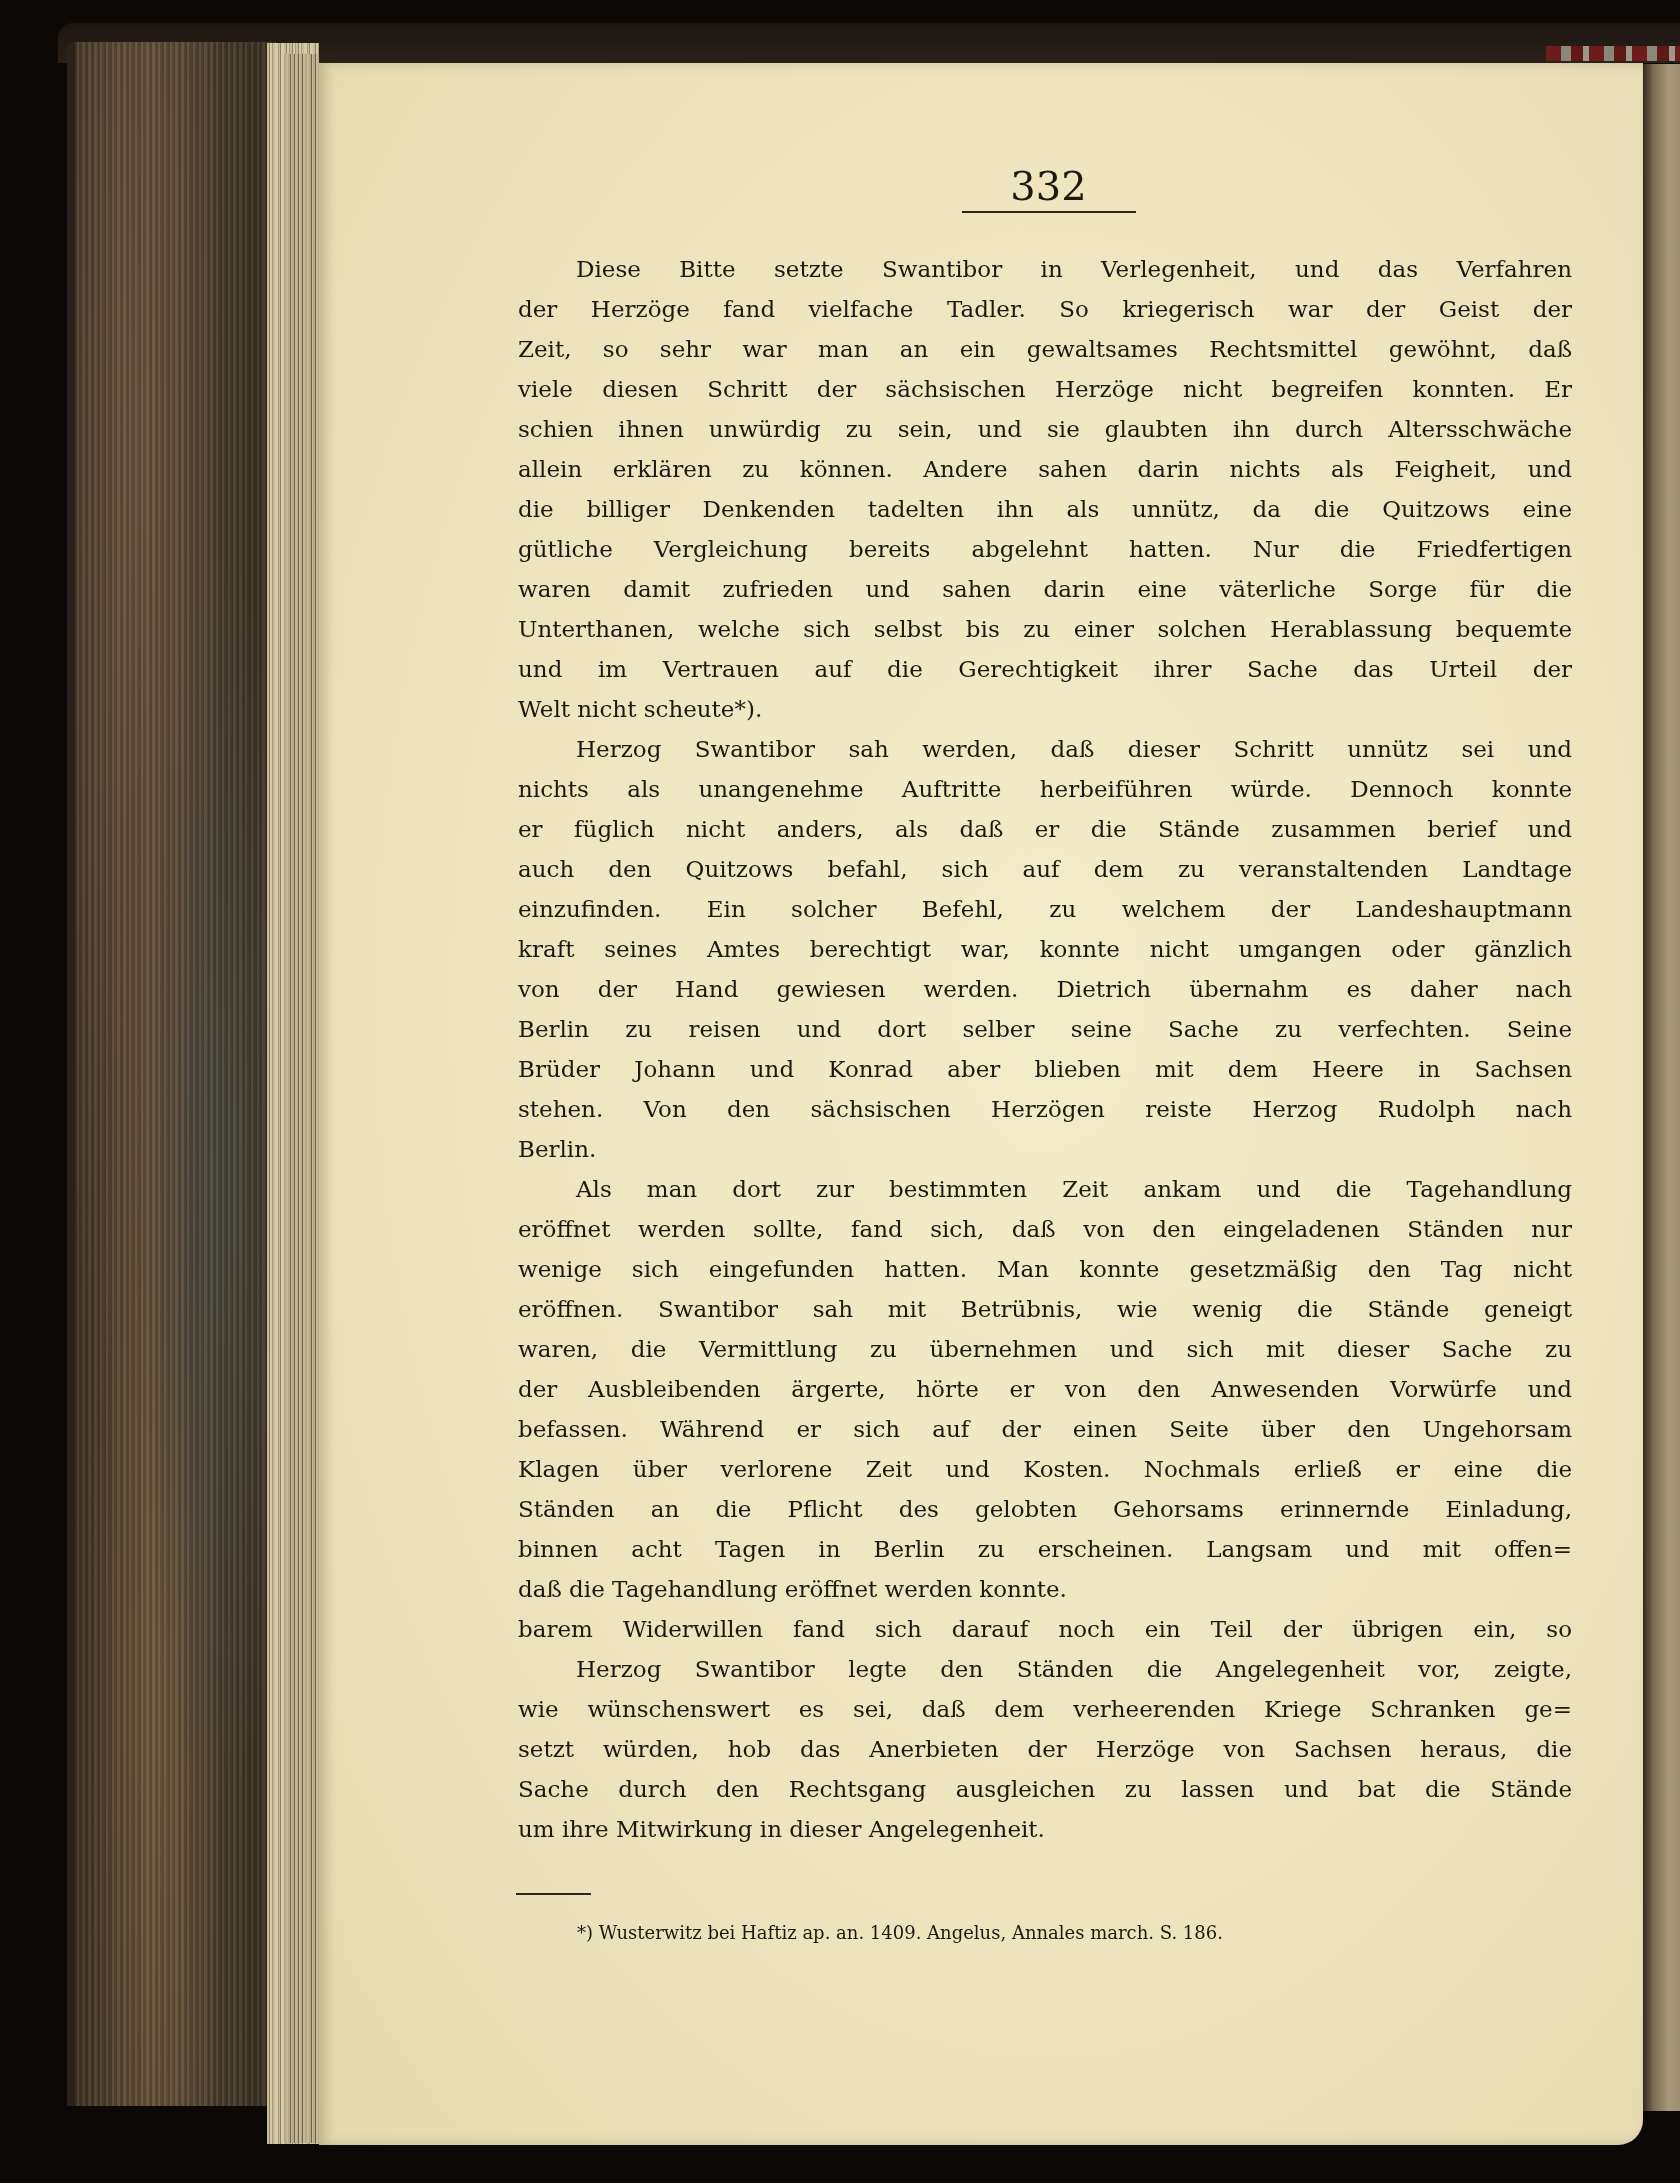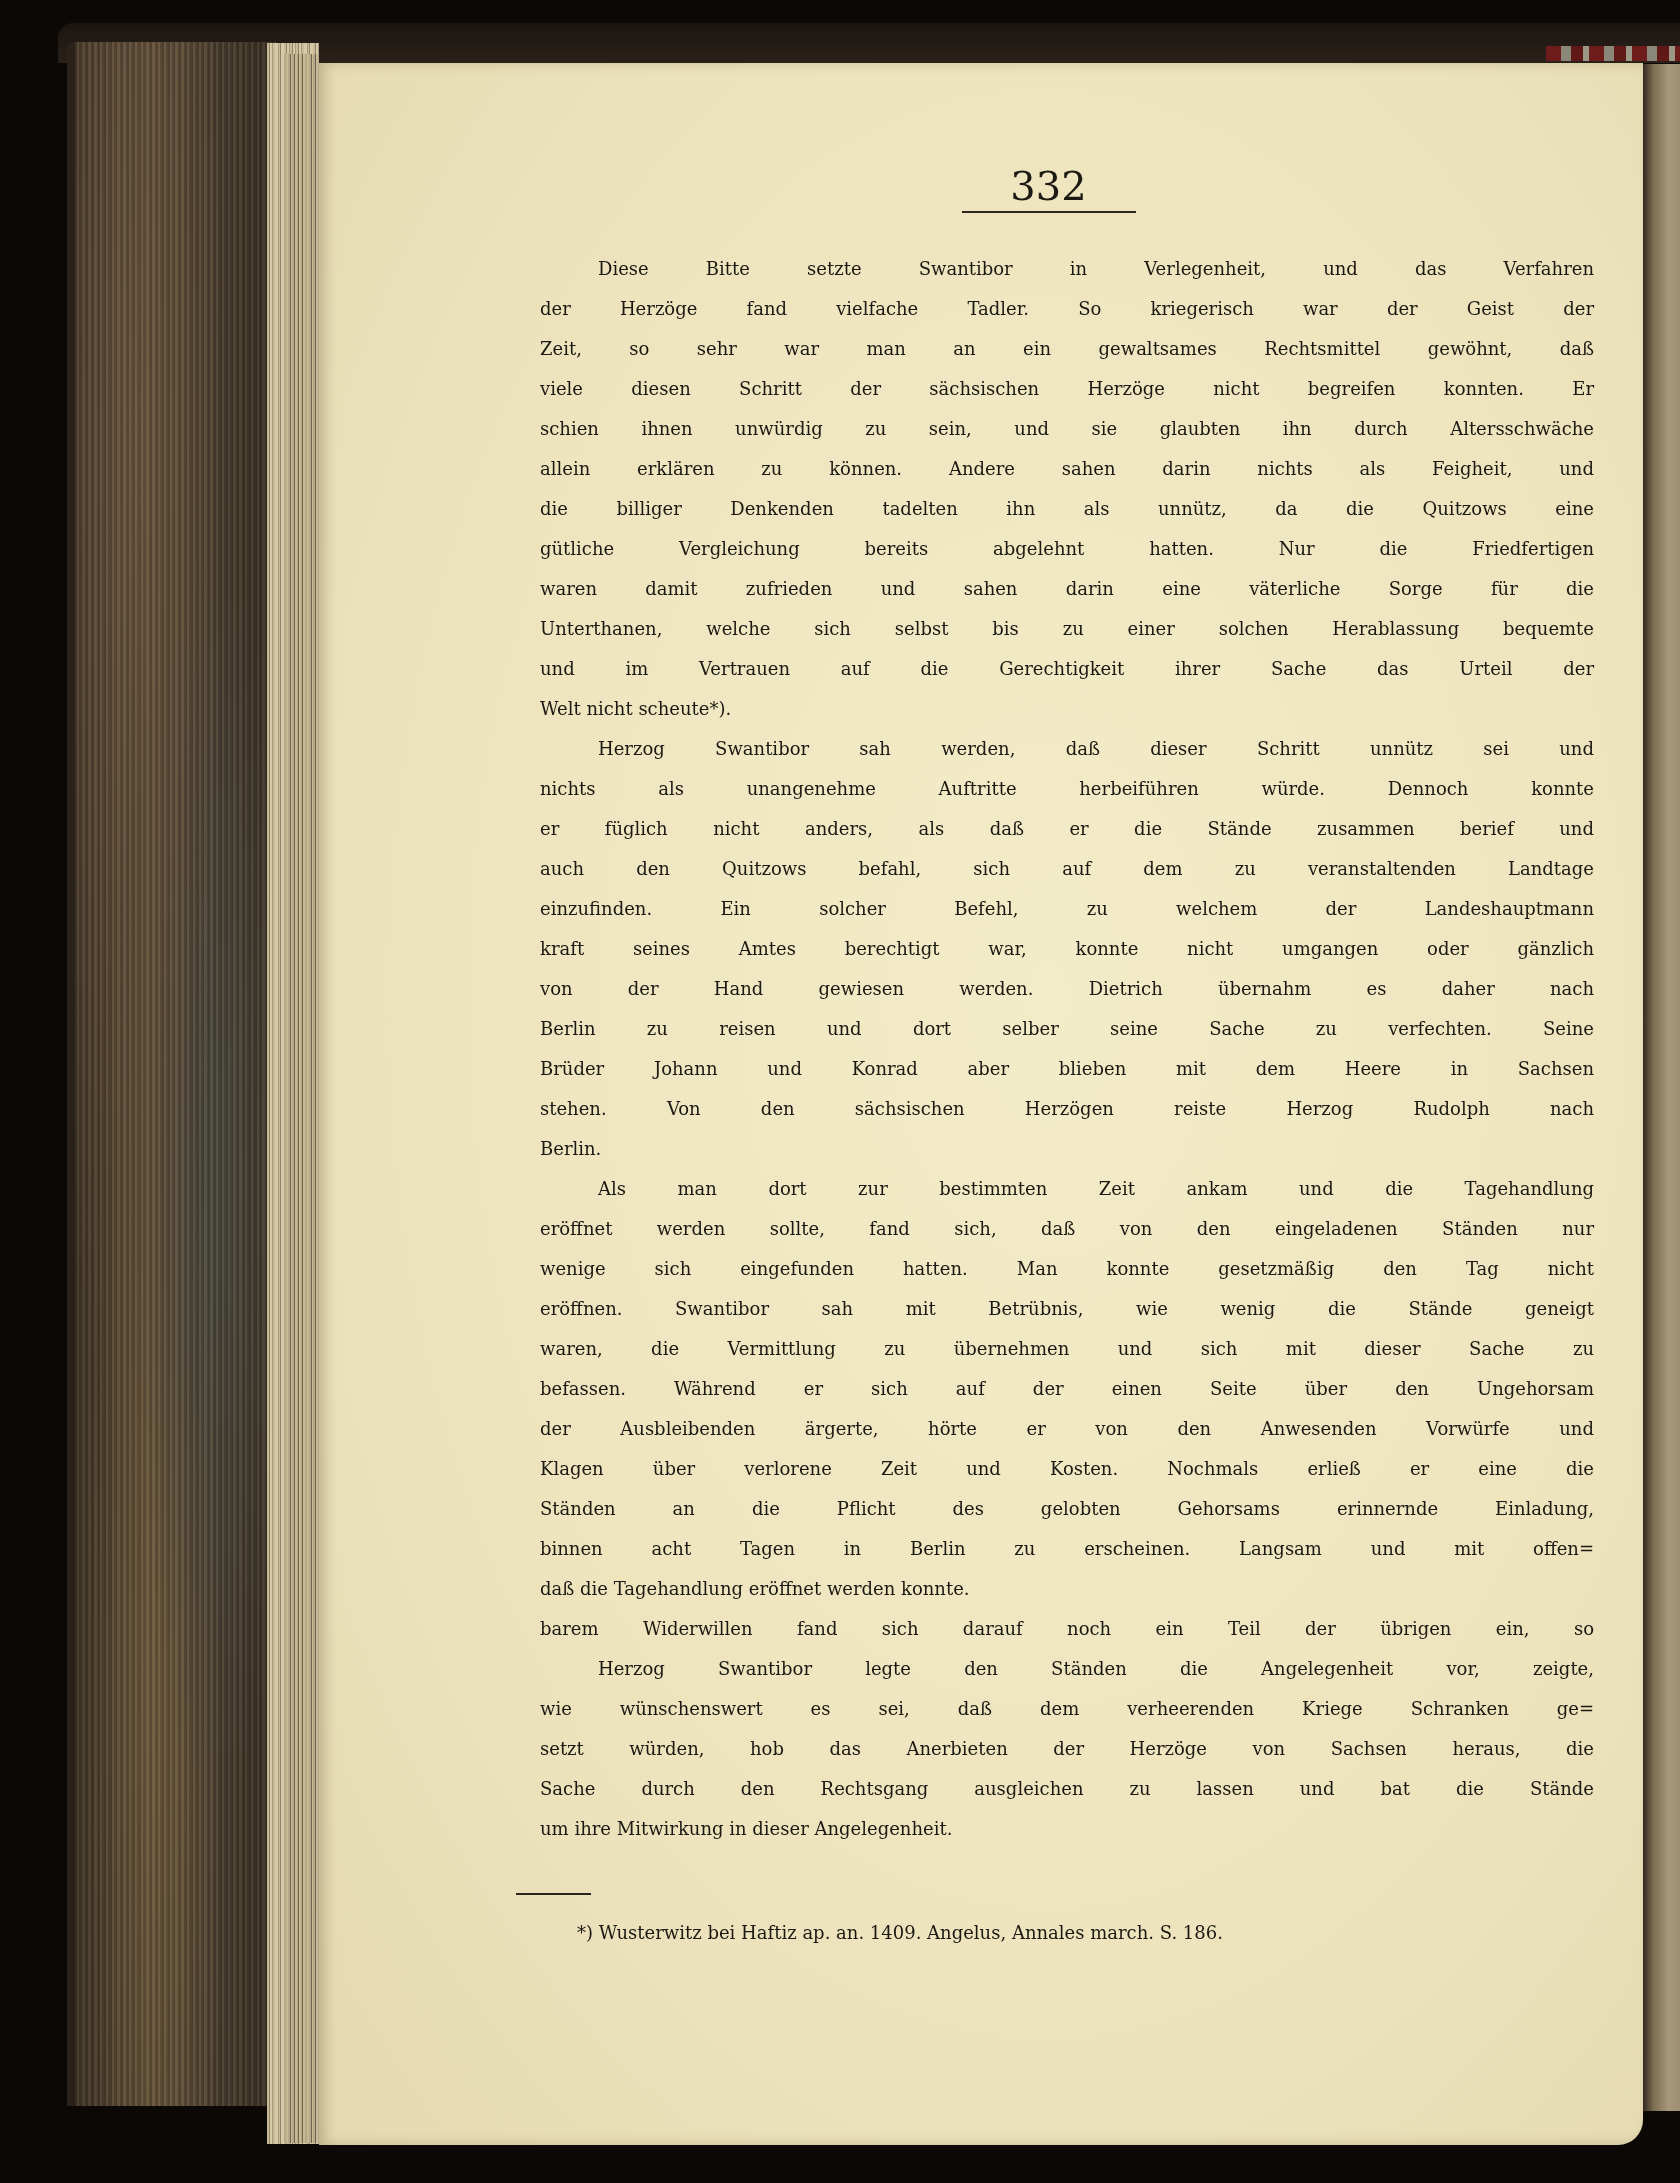--- a/index.html
+++ b/index.html
@@ -52,23 +52,23 @@
   }
   .page-number {
     position: absolute; left: 961px; top: 163px; width: 175px;
     text-align: center; font-size: 40px; color: #1d1a14;
     font-family: "DejaVu Serif", serif;
   }
   .page-rule {
     position: absolute; left: 962px; top: 211px; width: 174px; height: 1.7px; background: #2a261e;
   }
   .text-block {
-    position: absolute; left: 540px; top: 249px; width: 1054px;
+    position: absolute; left: 518px; top: 249px; width: 1054px;
     font-family: "DejaVu Serif", serif;
-    font-size: 18px; line-height: 40px; color: #1c1913;
+    font-size: 23px; line-height: 40px; color: #1c1913;
     text-align: justify; text-align-last: justify;
   }
   .line { display: block; white-space: nowrap; text-align: justify; text-align-last: justify; height: 40px; }
   .line.last { text-align-last: left; }
   .line.indent { padding-left: 58px; }
   .footnote-rule {
     position: absolute; left: 516px; top: 1893px; width: 75px; height: 1.7px; background: #2a261e;
   }
   .footnote {
     position: absolute; left: 577px; top: 1922px; width: 1003px;
@@ -117,22 +117,22 @@
     <span class="line">Brüder Johann und Konrad aber blieben mit dem Heere in Sachsen</span>
     <span class="line">stehen. Von den sächsischen Herzögen reiste Herzog Rudolph nach</span>
     <span class="line last">Berlin.</span>
   </div>
   <div>
     <span class="line indent">Als man dort zur bestimmten Zeit ankam und die Tagehandlung</span>
     <span class="line">eröffnet werden sollte, fand sich, daß von den eingeladenen Ständen nur</span>
     <span class="line">wenige sich eingefunden hatten. Man konnte gesetzmäßig den Tag nicht</span>
     <span class="line">eröffnen. Swantibor sah mit Betrübnis, wie wenig die Stände geneigt</span>
     <span class="line">waren, die Vermittlung zu übernehmen und sich mit dieser Sache zu</span>
+    <span class="line">der Ausbleibenden ärgerte, hörte er von den Anwesenden Vorwürfe und</span>
     <span class="line">befassen. Während er sich auf der einen Seite über den Ungehorsam</span>
-    <span class="line">der Ausbleibenden ärgerte, hörte er von den Anwesenden Vorwürfe und</span>
     <span class="line">Klagen über verlorene Zeit und Kosten. Nochmals erließ er eine die</span>
     <span class="line">Ständen an die Pflicht des gelobten Gehorsams erinnernde Einladung,</span>
     <span class="line">binnen acht Tagen in Berlin zu erscheinen. Langsam und mit offen=</span>
     <span class="line last">daß die Tagehandlung eröffnet werden konnte.</span>
     <span class="line">barem Widerwillen fand sich darauf noch ein Teil der übrigen ein, so</span>
   </div>
   <div>
     <span class="line indent">Herzog Swantibor legte den Ständen die Angelegenheit vor, zeigte,</span>
     <span class="line">wie wünschenswert es sei, daß dem verheerenden Kriege Schranken ge=</span>
     <span class="line">setzt würden, hob das Anerbieten der Herzöge von Sachsen heraus, die</span>

